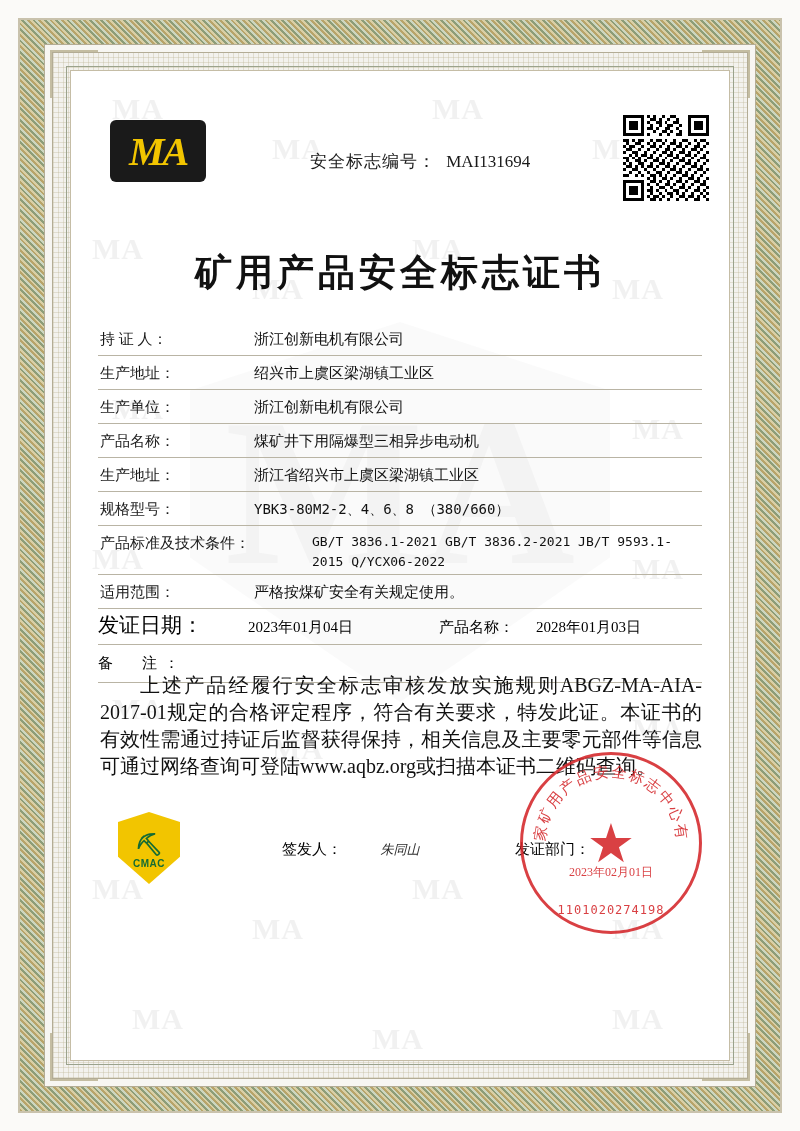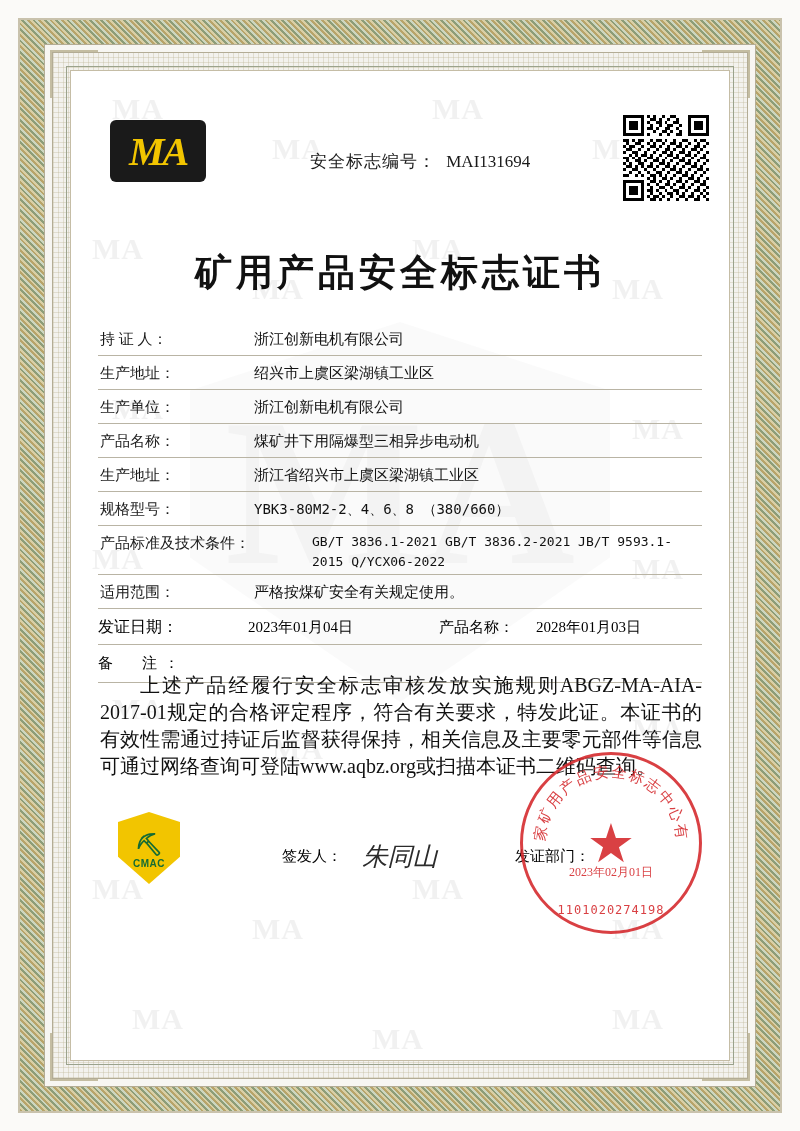--- a/index.html
+++ b/index.html
@@ -240,22 +240,22 @@
   .date-row {
     display: flex;
     align-items: center;
     border-bottom: 1px solid #b9b4a4;
     min-height: 36px;
     box-sizing: border-box;
   }
   .date-row .dl {
     width: 150px;
     flex: 0 0 150px;
-    font-size: 16px;
-    font-family: Liberation Sans, sans-serif;
+    font-size: 21px;
+    font-family: Liberation Mono, monospace;
     line-height: 30px;
   }
   .date-row .dv {
     font-size: 15px;
     font-family: "Liberation Serif", serif;
     line-height: 30px;
   }
   .date-row .dl2 {
     margin-left: 86px;
     font-size: 15px;
@@ -338,21 +338,21 @@
     top: 768px;
     display: flex;
     align-items: center;
     font-size: 15px;
     font-family: "Liberation Serif", serif;
   }
   .sign-row .sig-label { white-space: nowrap; }
   .sign-row .sig-name {
     margin-left: 10px;
     font-family: "Liberation Serif", serif;
-    font-size: 25px;
+    font-size: 13px;
     color: #2b2b2b;
     font-style: italic;
     width: 96px;
     text-align: center;
   }
   .sign-row .dept-label { margin-left: 67px; white-space: nowrap; }
 
   
   .seal {
     position: absolute;

